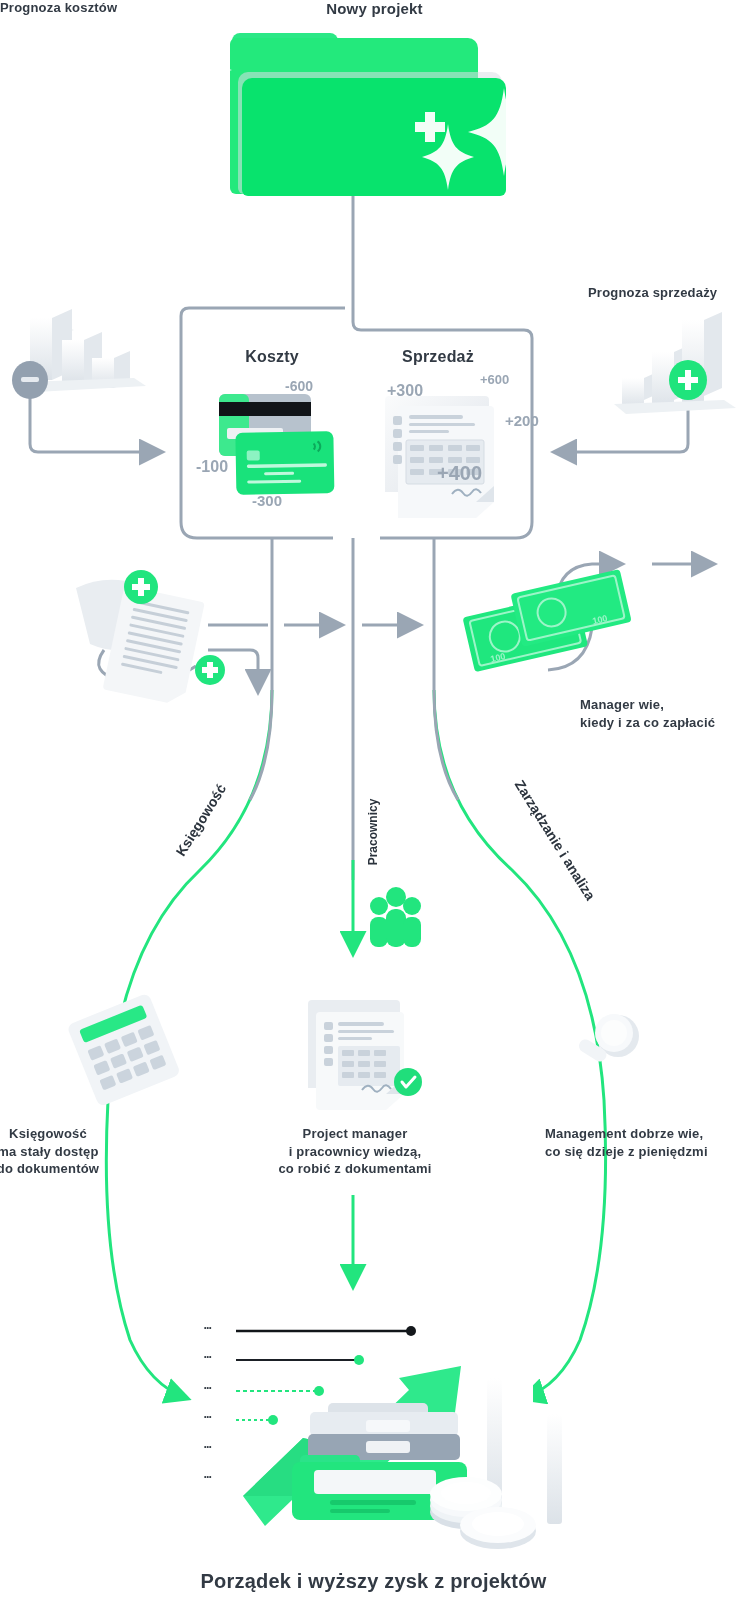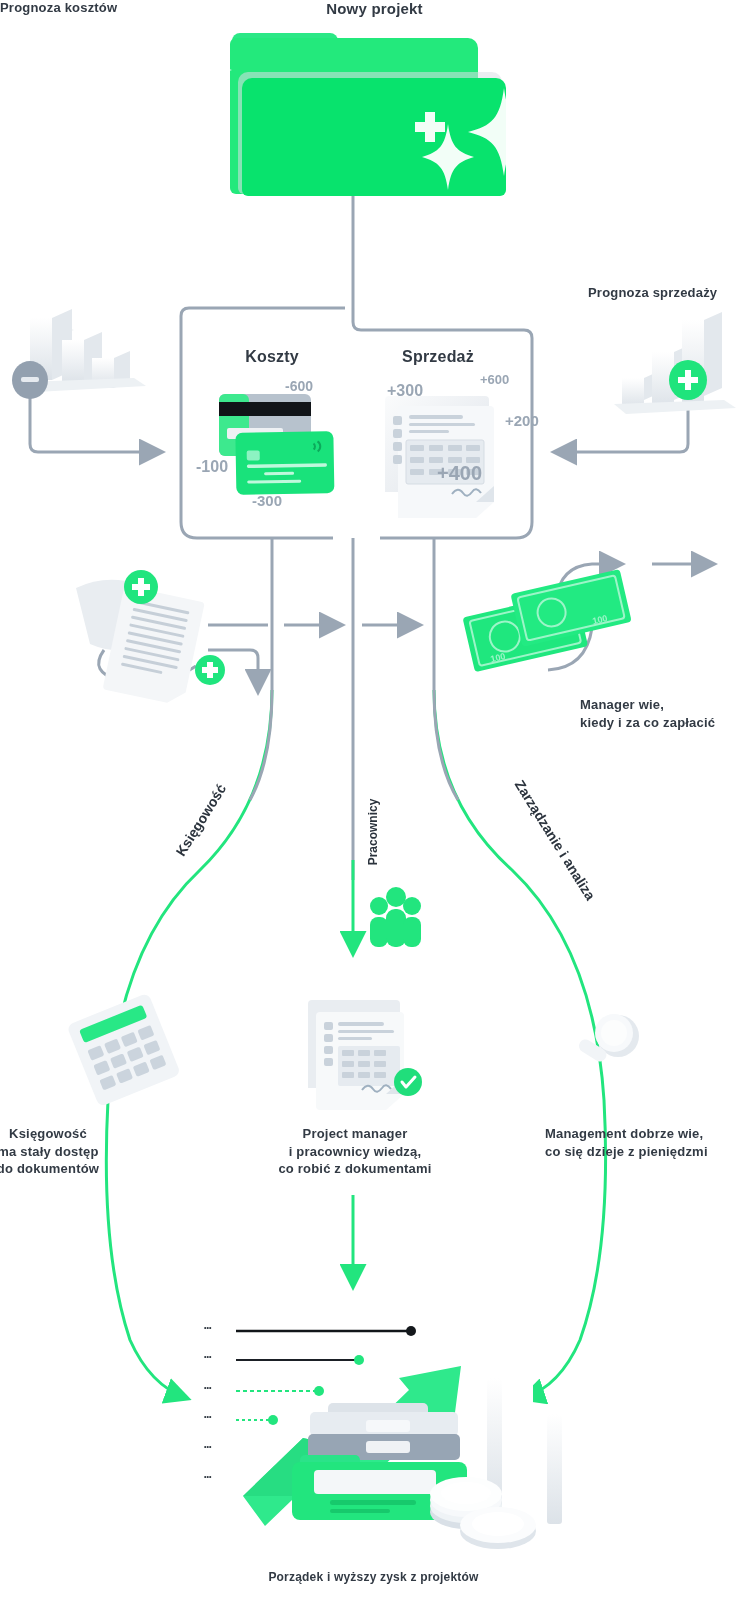--- a/index.html
+++ b/index.html
@@ -372,15 +372,15 @@
     </g>
   </svg>
 
   <div class="tiny" style="left:204px;top:1324px;font-size:7px;">•••</div>
   <div class="tiny" style="left:204px;top:1353px;font-size:7px;">•••</div>
   <div class="tiny" style="left:204px;top:1384px;font-size:7px;">•••</div>
   <div class="tiny" style="left:204px;top:1413px;font-size:7px;">•••</div>
   <div class="tiny" style="left:204px;top:1443px;font-size:7px;">•••</div>
   <div class="tiny" style="left:204px;top:1473px;font-size:7px;">•••</div>
 
-  <div class="lbl c" style="left:0;top:1570px;width:747px;font-size:12px;">Porządek i wyższy zysk z projektów</div>
+  <div class="lbl c" style="left:0;top:1570px;width:747px;font-size:20px;">Porządek i wyższy zysk z projektów</div>
 
 </div>
 
 </body></html>

